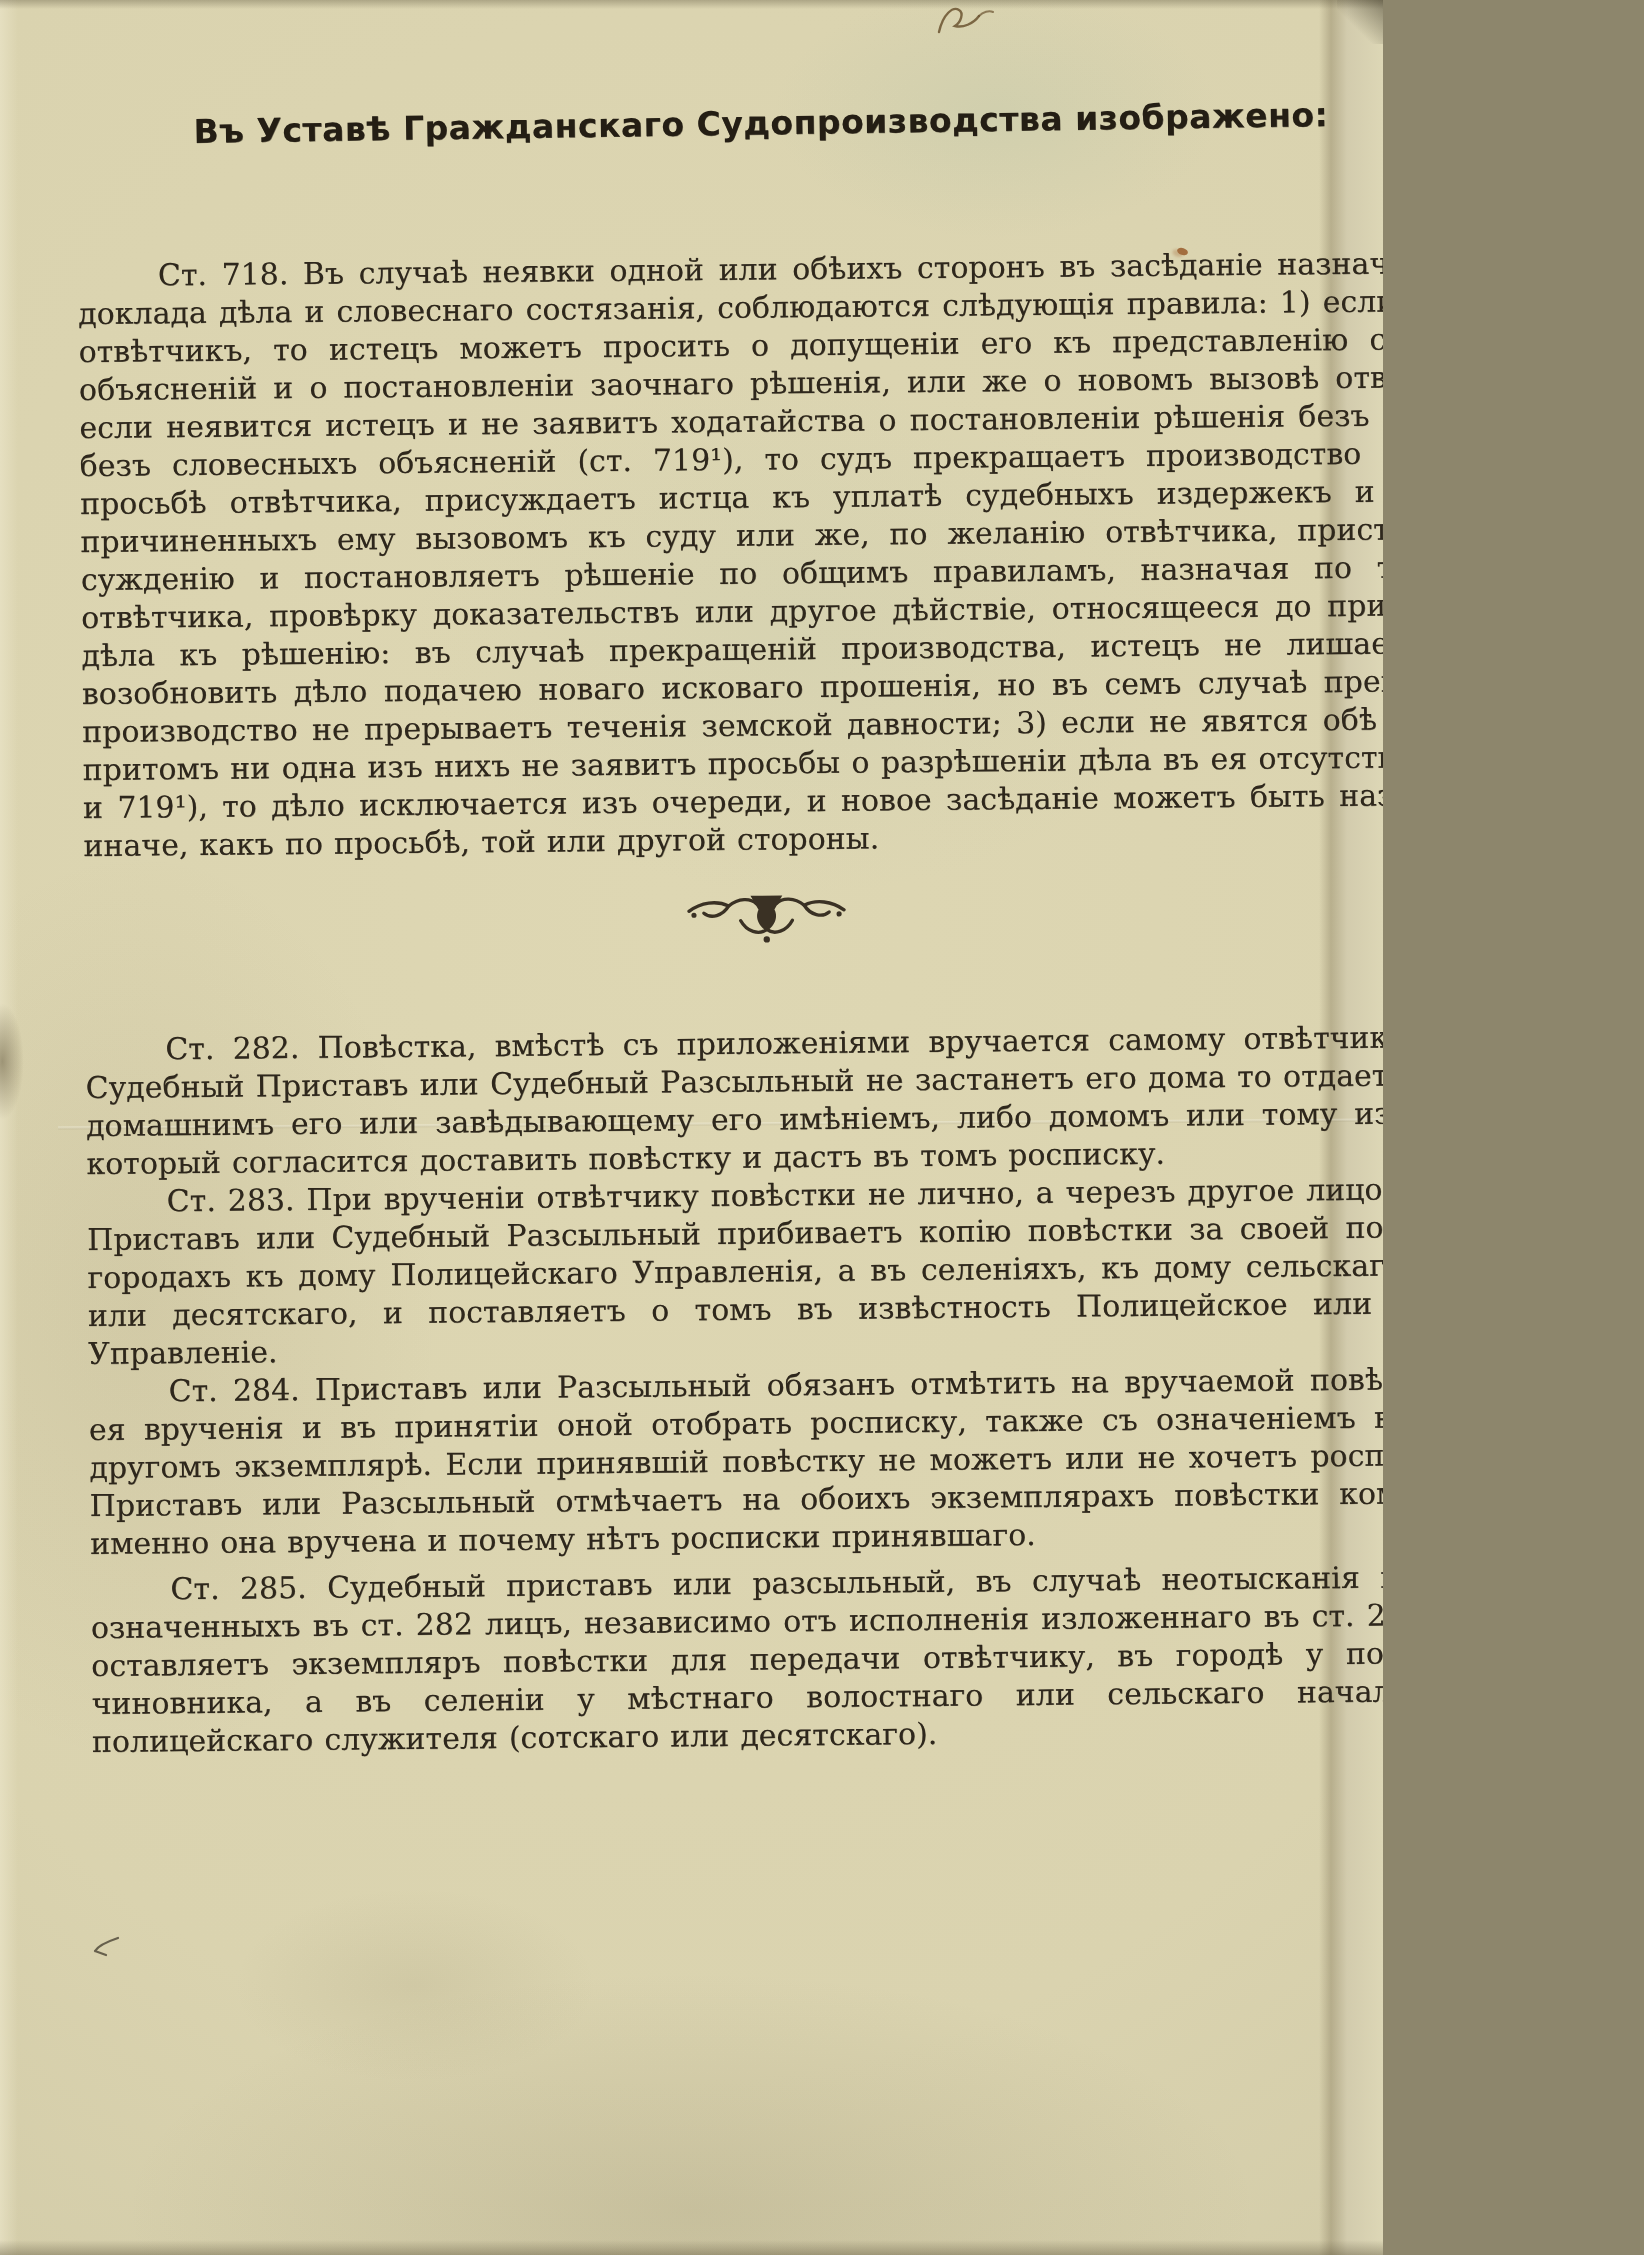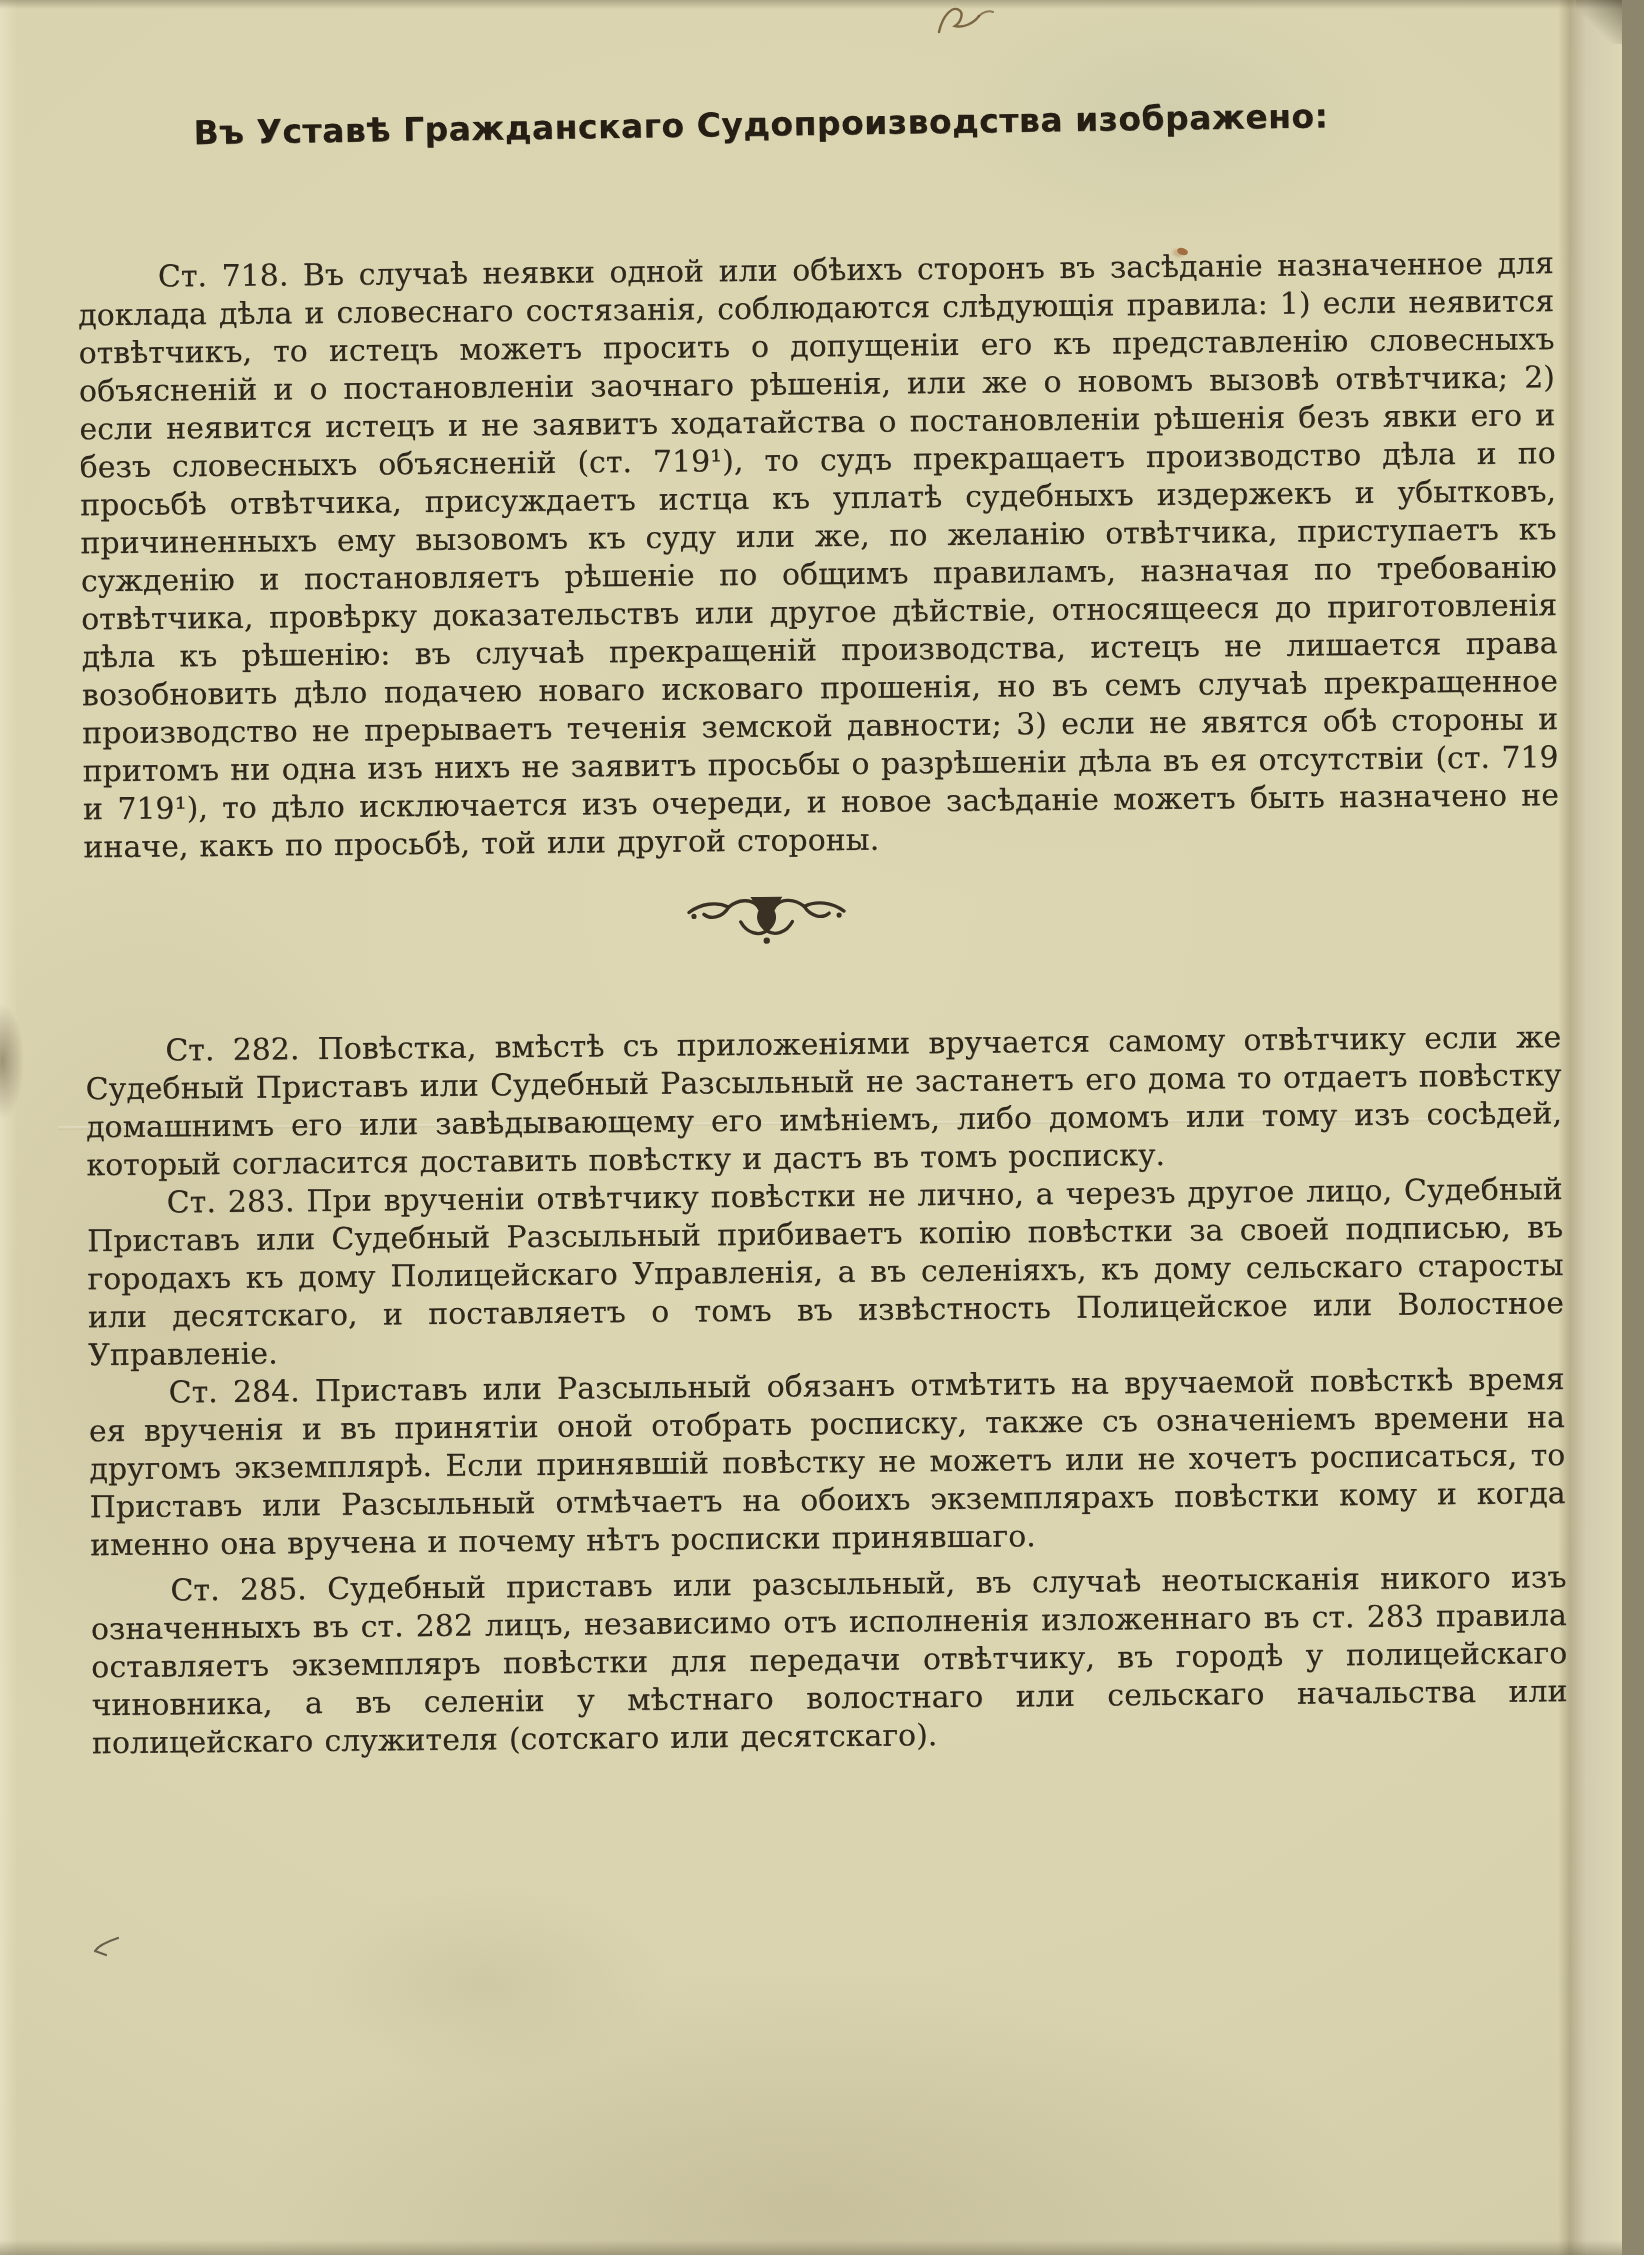--- a/index.html
+++ b/index.html
@@ -2,21 +2,21 @@
 <html><head>
 <meta charset="utf-8">
 <style>
   html,body{margin:0;padding:0;}
   body{
     width:1645px;height:2256px;overflow:hidden;
     font-family:"DejaVu Serif", serif;
     background:#8d866c;
   }
   .page{
-    position:relative;width:1622px;height:2256px;overflow:hidden;
+    position:relative;width:1383px;height:2256px;overflow:hidden;
     background:
       radial-gradient(ellipse 130% 95% at 48% 40%, #ded7b3 0%, #dad3af 55%, #d0c9a6 85%, #c2bb97 100%);
   }
   .page::before{
     content:"";position:absolute;inset:0;pointer-events:none;
     background:
       radial-gradient(ellipse 318px 179px at 72% 5%, rgba(165,186,162,0.20), transparent 70%),
       radial-gradient(ellipse 557px 378px at 58% 28%, rgba(168,186,166,0.12), transparent 70%),
       radial-gradient(ellipse 418px 637px at 10% 58%, rgba(122,107,72,0.10), transparent 72%),
       radial-gradient(ellipse 756px 318px at 50% 98%, rgba(108,98,68,0.16), transparent 75%),

